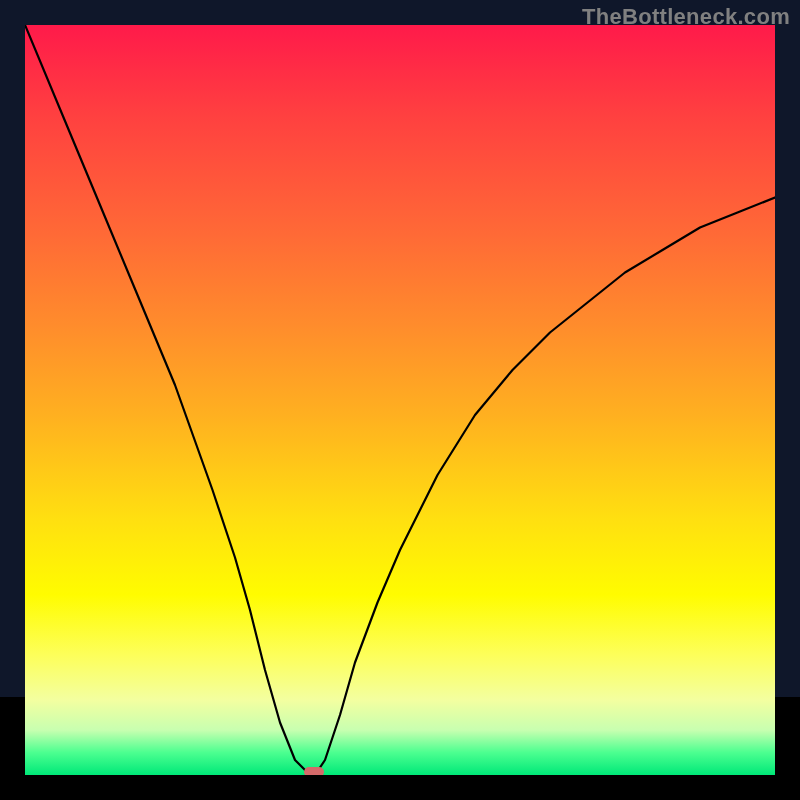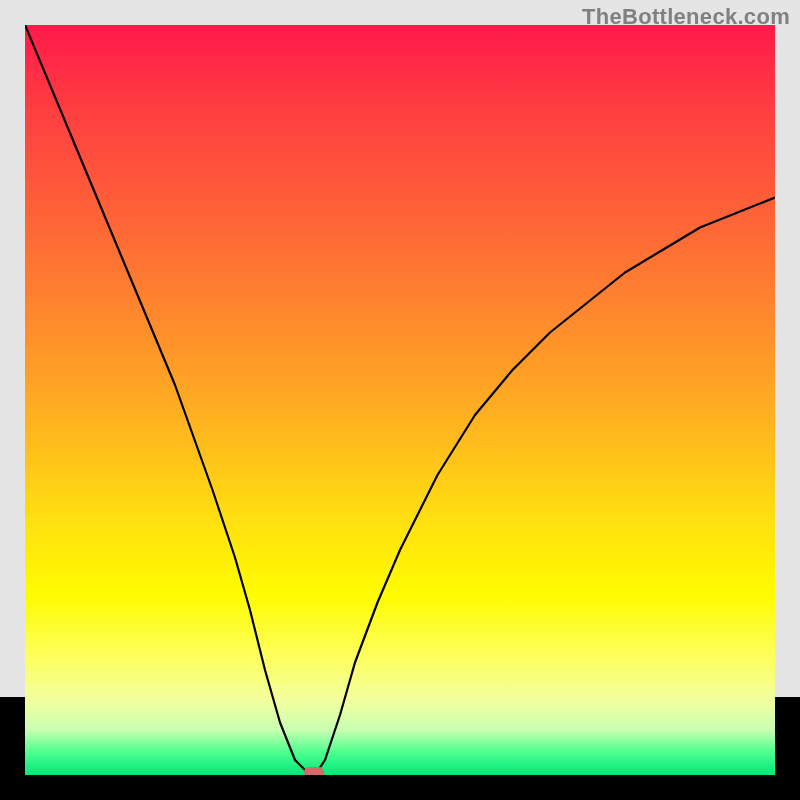--- a/index.html
+++ b/index.html
@@ -8,21 +8,21 @@
     width: 800px;
     height: 800px;
     background: #000;
     font-family: Arial, Helvetica, sans-serif;
     overflow: hidden;
   }
   .stage {
     position: relative;
     width: 800px;
     height: 697px;
-    background: #e5e5e5;
+    background: #0f172a;
   }
   .watermark {
     position: absolute;
     top: 4px;
     right: 10px;
     color: #808080;
     font-size: 22px;
     font-weight: 600;
     letter-spacing: 0.3px;
     z-index: 20;

